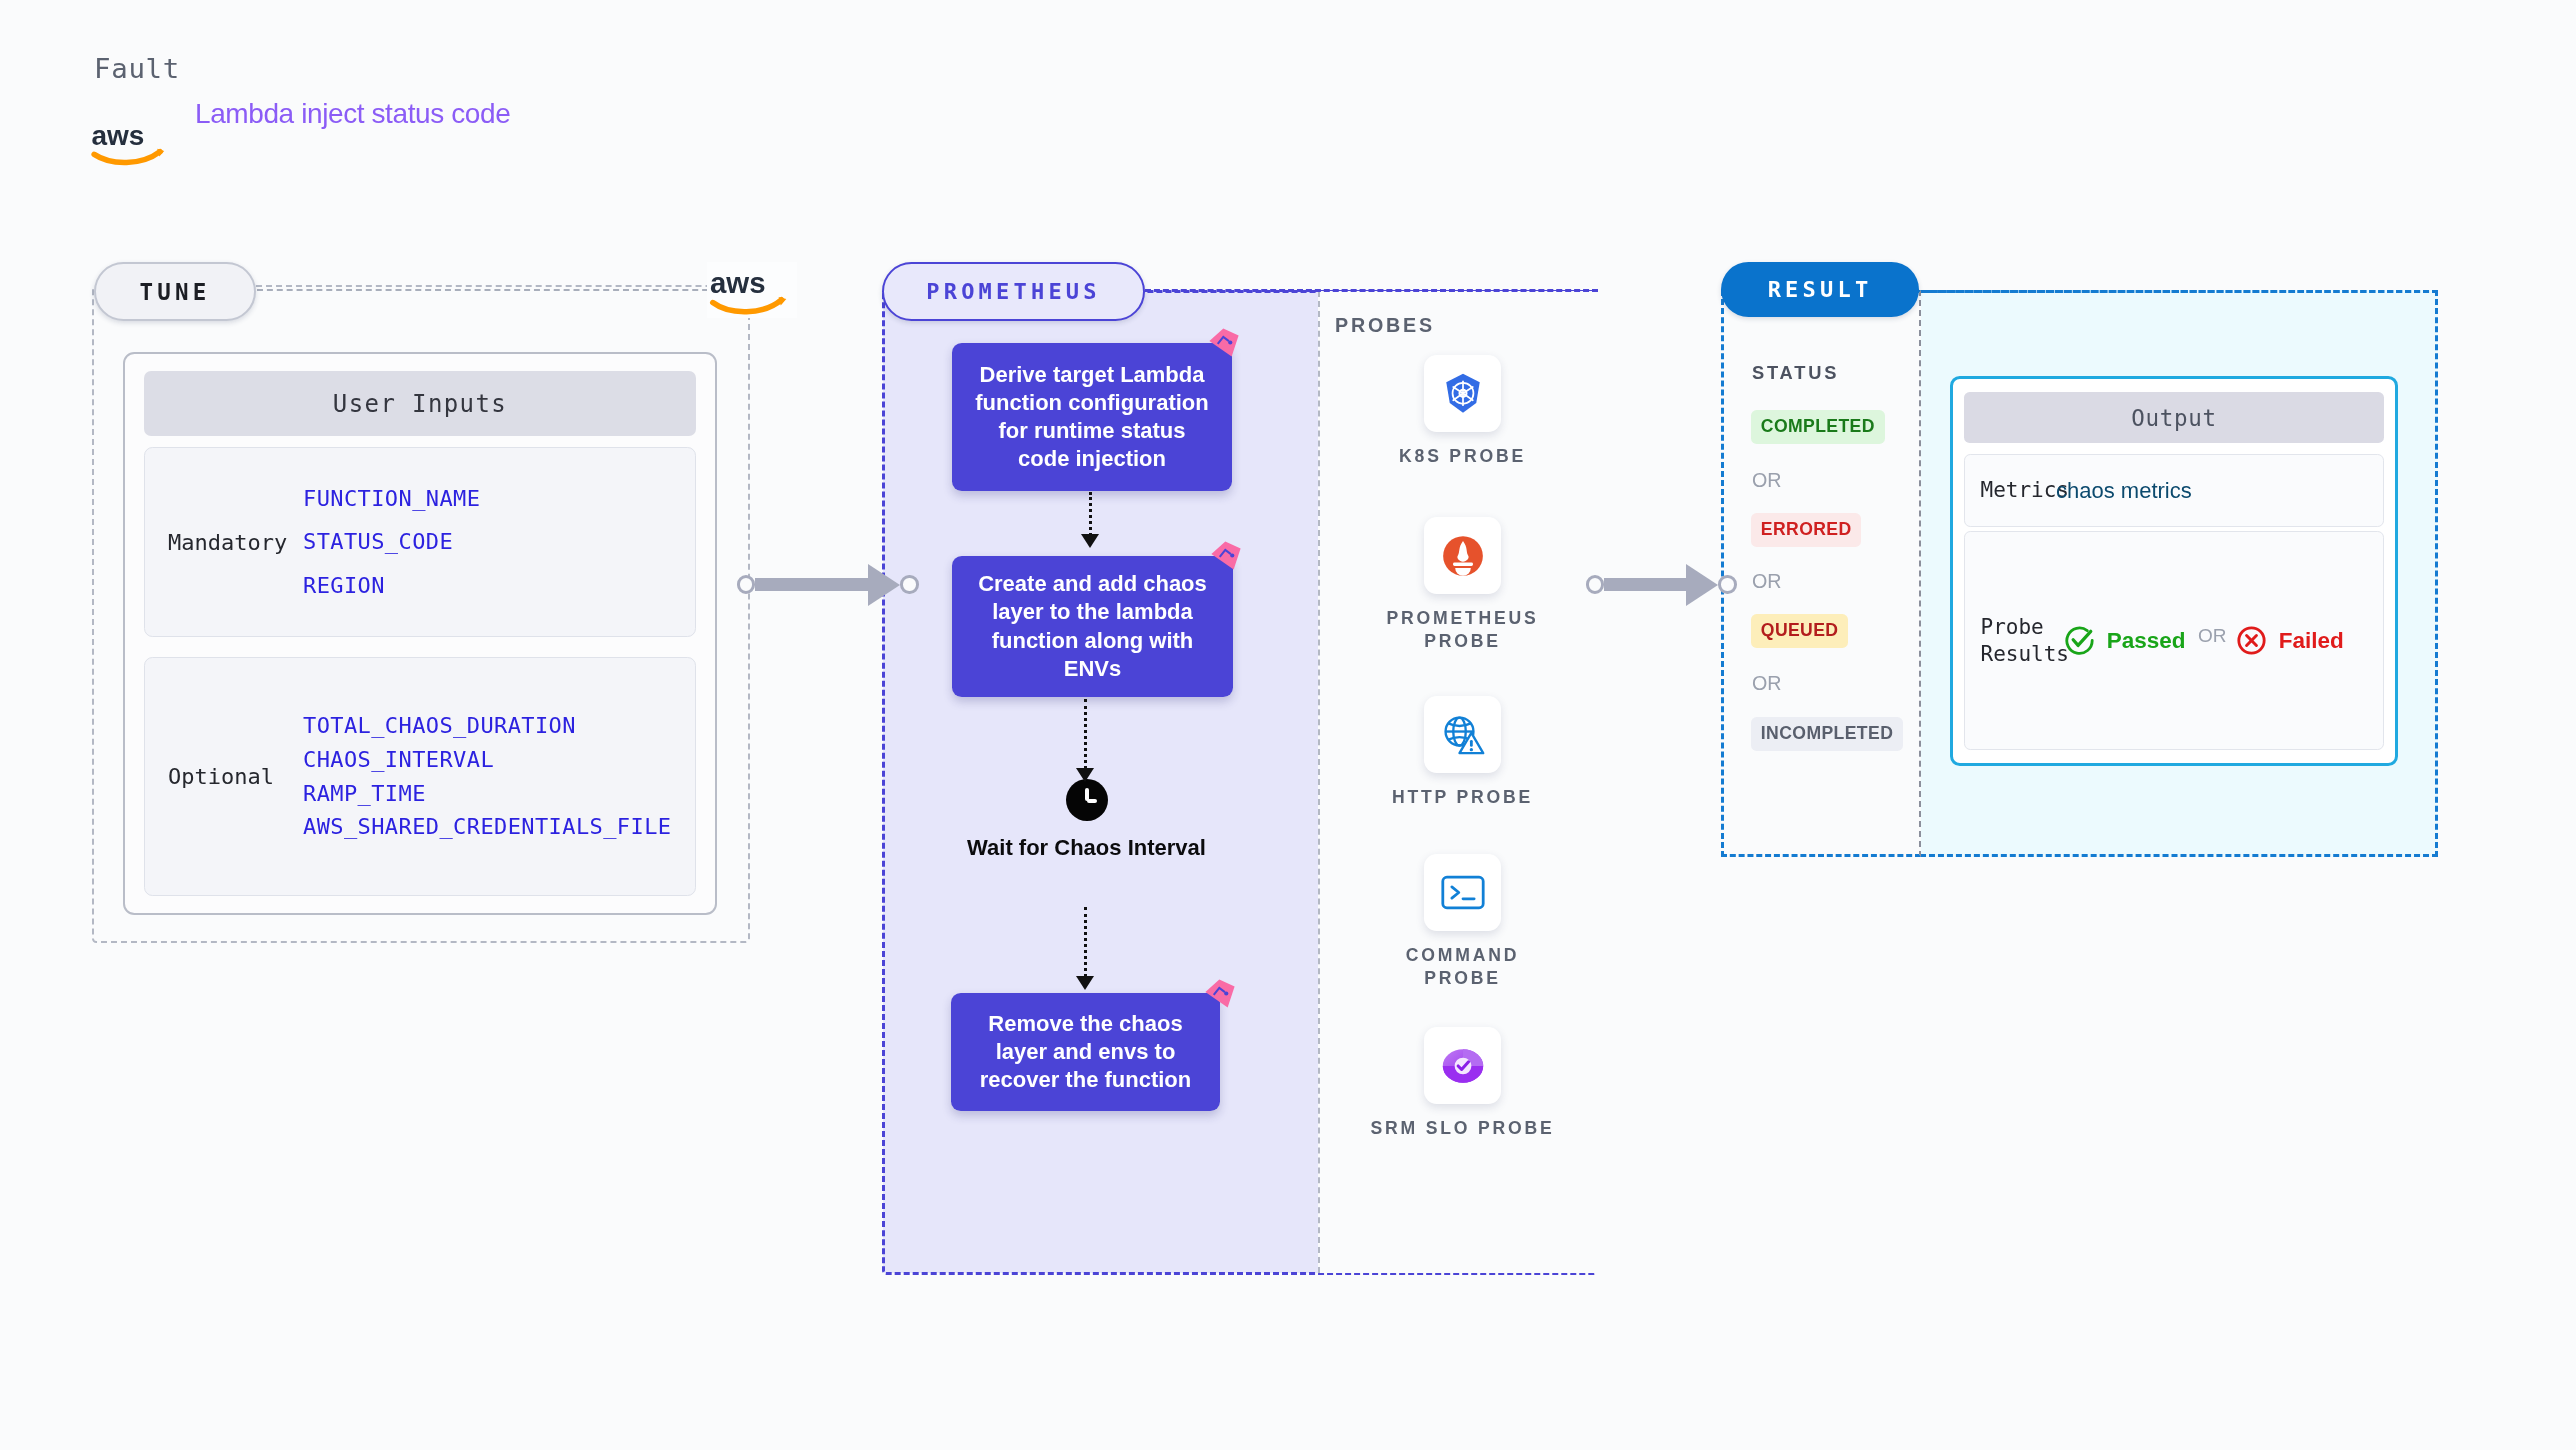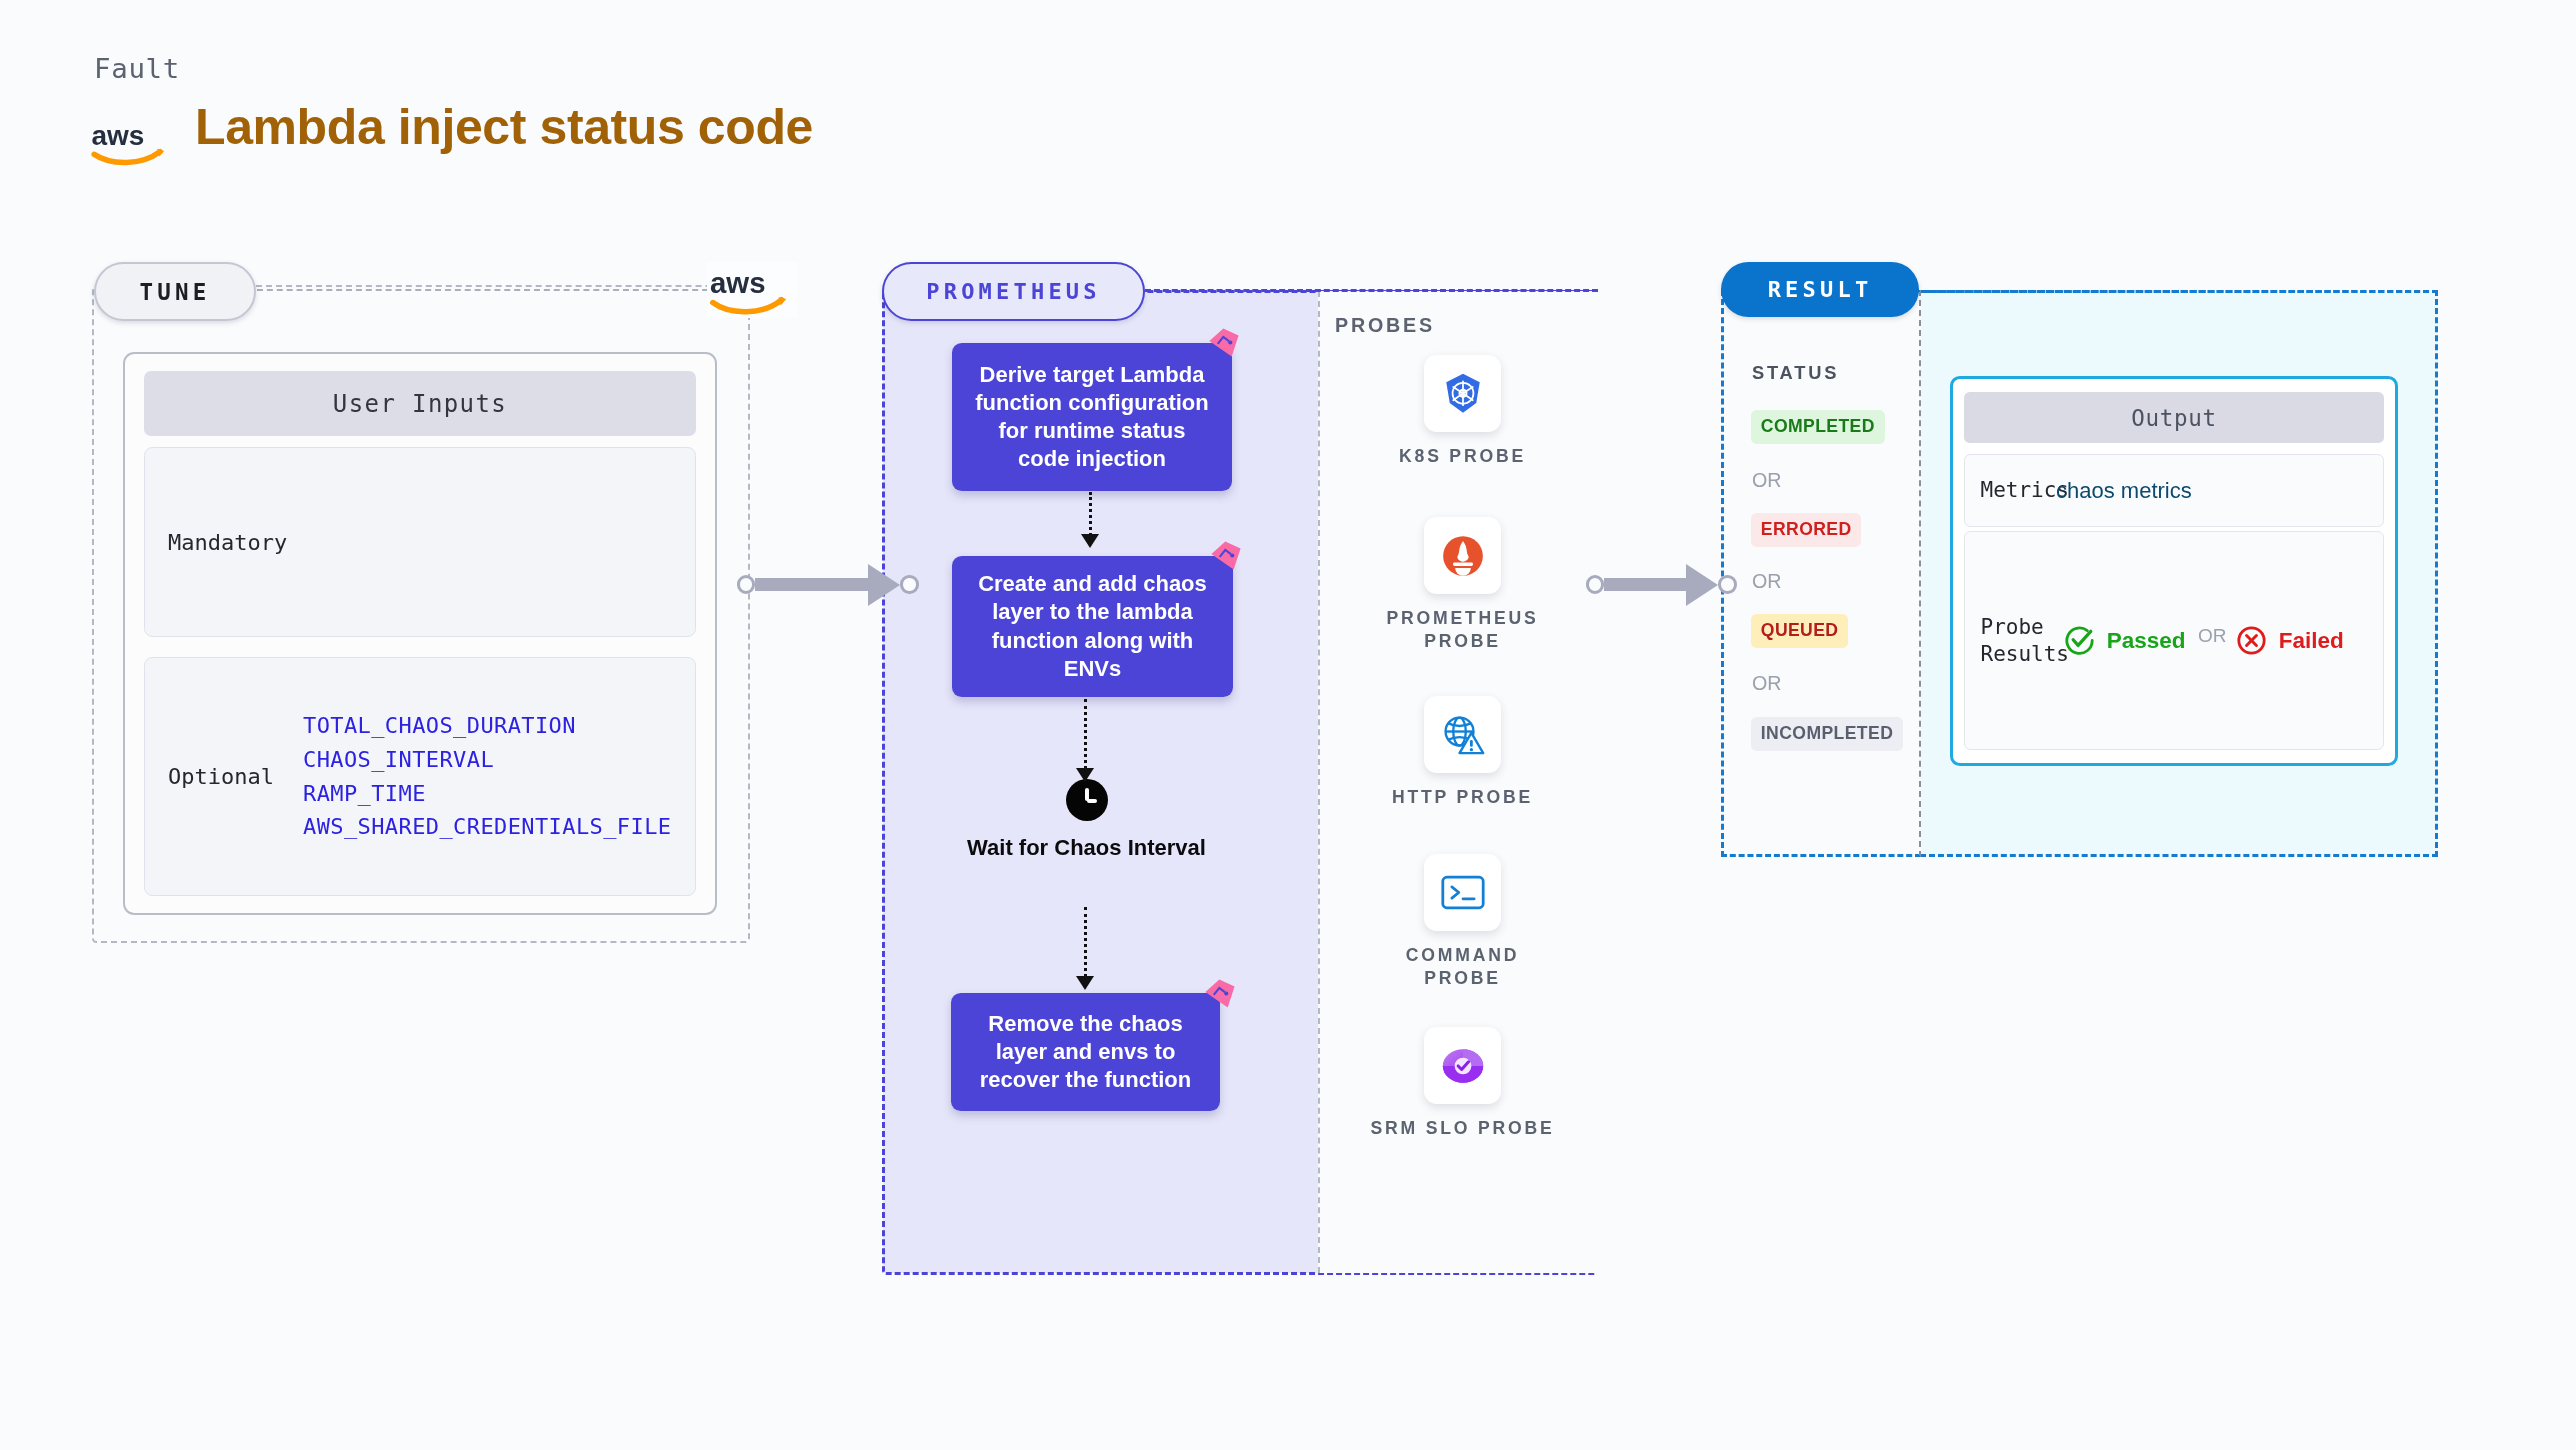--- a/index.html
+++ b/index.html
@@ -6,21 +6,21 @@
   body{
     width:2576px;height:1451px;background:#fafbfc;overflow:hidden;
     font-family:"Liberation Sans",sans-serif;position:relative;
   }
   .stage{position:absolute;inset:0;}
 
   
   .hdr-fault{position:absolute;left:94px;top:53px;font-family:"DejaVu Sans Mono",monospace;
     font-size:27.4px;color:#5b6270;letter-spacing:0.7px;}
   .hdr-aws{position:absolute;left:90px;top:118px;width:84px;height:49px;}
-  .hdr-title{position:absolute;left:195px;top:98px;font-size:50px;font-weight:bold;color:#a16207;
+  .hdr-title{position:absolute;left:195px;top:98px;font-size:28px;font-weight:normal;color:#8b5cf6;
     letter-spacing:-0.4px;}
 
   
   .pill{position:absolute;display:flex;align-items:center;justify-content:center;
     border-radius:42px;font-family:"DejaVu Sans Mono",monospace;font-weight:bold;
     letter-spacing:4.2px;box-shadow:0 2.1px 4.9px rgba(40,50,90,.16);z-index:7;}
 
   
   #tune-section{position:absolute;left:92px;top:285px;width:654px;height:654px;
     border:2.1px dashed #b3b8c4;border-radius:4.2px;background:#fafbfc;}
@@ -176,20 +176,25 @@
     <text x="4" y="44" font-family="Liberation Sans, sans-serif" font-size="42" font-weight="bold" fill="#252f3e">aws</text>
     <path d="M8 58 C32 76 80 76 106 54" stroke="#ff9900" stroke-width="8" fill="none" stroke-linecap="round"></path>
     <path d="M102 50 L113 53 L105 62 Z" fill="#ff9900"></path>
   </svg>
 
   <div id="user-inputs-card"></div>
   <div id="user-inputs-header">User Inputs</div>
 
   <div class="io-group" id="grp-mandatory">
     <div class="io-label">Mandatory</div>
+    <div class="io-values">
+      <span>FUNCTION_NAME</span>
+      <span>STATUS_CODE</span>
+      <span>REGION</span>
+    </div>
   </div>
 
   <div class="io-group" id="grp-optional">
     <div class="io-label">Optional</div>
     <div class="io-values">
       <span>TOTAL_CHAOS_DURATION</span>
       <span>CHAOS_INTERVAL</span>
       <span>RAMP_TIME</span>
       <span>AWS_SHARED_CREDENTIALS_FILE</span>
     </div>

